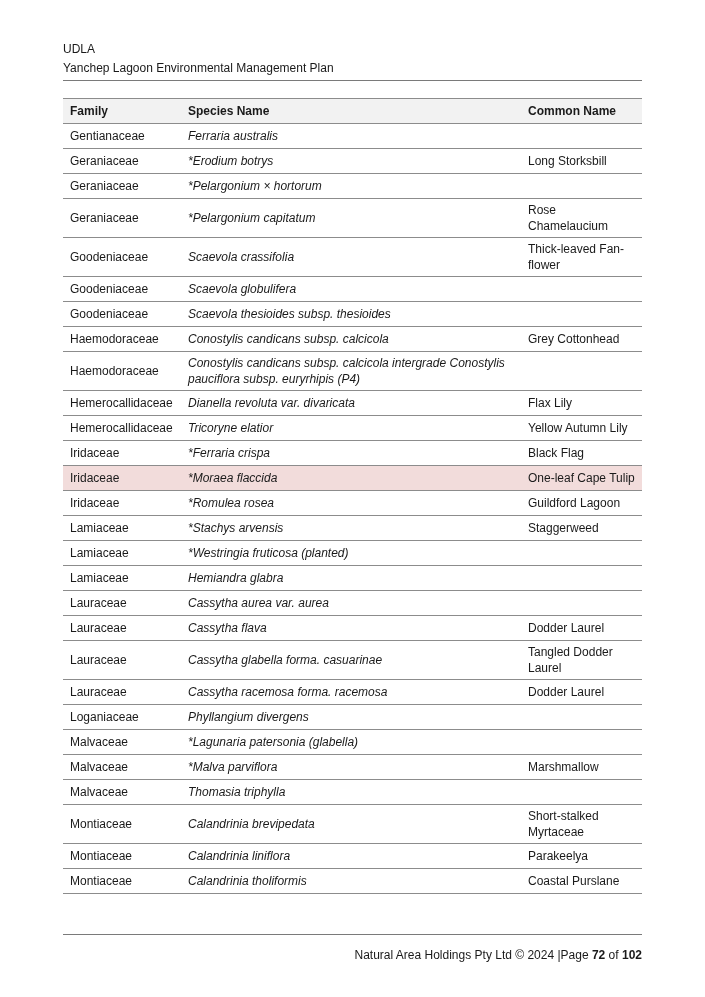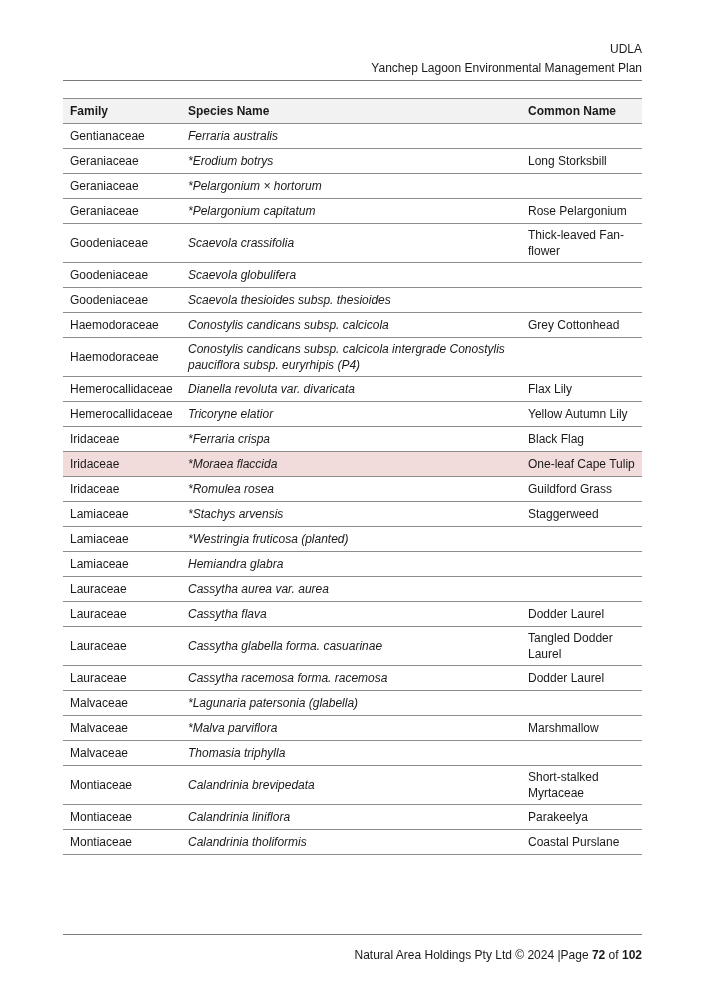--- a/index.html
+++ b/index.html
@@ -1,17 +1,17 @@
 <!DOCTYPE html>
 <html><head>
 <meta charset="utf-8">
 <style>
   html, body { margin: 0; padding: 0; background: #ffffff; }
   body { width: 705px; height: 997px; position: relative; font-family: "Liberation Sans", sans-serif; color: #1a1a1a; overflow: hidden; }
-  .page-header { position: absolute; left: 63px; top: 40px; width: 579px; font-size: 12px; line-height: 19px; text-align: right; }
+  .page-header { position: absolute; left: 63px; top: 40px; width: 579px; font-size: 12px; line-height: 19px; }
   .page-header .rule { height: 0; border-bottom: 1px solid #7a7a7a; margin-top: 2px; }
   .species-table { position: absolute; left: 63px; top: 98px; width: 579px; border-collapse: collapse; font-size: 12px; }
   .species-table th, .species-table td { text-align: left; vertical-align: middle; padding: 3px 7px; line-height: 16px; border-bottom: 1.5px solid #8c8c8c; }
   .species-table thead tr { background: #f2f2f2; border-top: 1.5px solid #8c8c8c; }
   .species-table th { font-weight: bold; height: 18px; }
   .species-table td { height: 18px; }
   .species-table td.species { font-style: italic; }
   .species-table tr.highlight { background: #f2dcdb; }
   .col-family { width: 104px; }
   .col-species { width: 326px; margin-left: 40px; }
@@ -50,21 +50,21 @@
         <td>Long Storksbill</td>
       </tr>
       <tr>
         <td>Geraniaceae</td>
         <td class="species">*Pelargonium × hortorum</td>
         <td></td>
       </tr>
       <tr>
         <td>Geraniaceae</td>
         <td class="species">*Pelargonium capitatum</td>
-        <td>Rose Pelargonium</td>
+        <td>Rose Chamelaucium</td>
       </tr>
       <tr>
         <td>Goodeniaceae</td>
         <td class="species">Scaevola crassifolia</td>
         <td>Thick-leaved Fan-flower</td>
       </tr>
       <tr>
         <td>Goodeniaceae</td>
         <td class="species">Scaevola globulifera</td>
         <td></td>
@@ -100,21 +100,21 @@
         <td>Black Flag</td>
       </tr>
       <tr class="highlight">
         <td>Iridaceae</td>
         <td class="species">*Moraea flaccida</td>
         <td>One-leaf Cape Tulip</td>
       </tr>
       <tr>
         <td>Iridaceae</td>
         <td class="species">*Romulea rosea</td>
-        <td>Guildford Grass</td>
+        <td>Guildford Lagoon</td>
       </tr>
       <tr>
         <td>Lamiaceae</td>
         <td class="species">*Stachys arvensis</td>
         <td>Staggerweed</td>
       </tr>
       <tr>
         <td>Lamiaceae</td>
         <td class="species">*Westringia fruticosa (planted)</td>
         <td></td>
@@ -136,20 +136,25 @@
       </tr>
       <tr>
         <td>Lauraceae</td>
         <td class="species">Cassytha glabella forma. casuarinae</td>
         <td>Tangled Dodder Laurel</td>
       </tr>
       <tr>
         <td>Lauraceae</td>
         <td class="species">Cassytha racemosa forma. racemosa</td>
         <td>Dodder Laurel</td>
+      </tr>
+      <tr>
+        <td>Loganiaceae</td>
+        <td class="species">Phyllangium divergens</td>
+        <td></td>
       </tr>
       <tr>
         <td>Malvaceae</td>
         <td class="species">*Lagunaria patersonia (glabella)</td>
         <td></td>
       </tr>
       <tr>
         <td>Malvaceae</td>
         <td class="species">*Malva parviflora</td>
         <td>Marshmallow</td>

